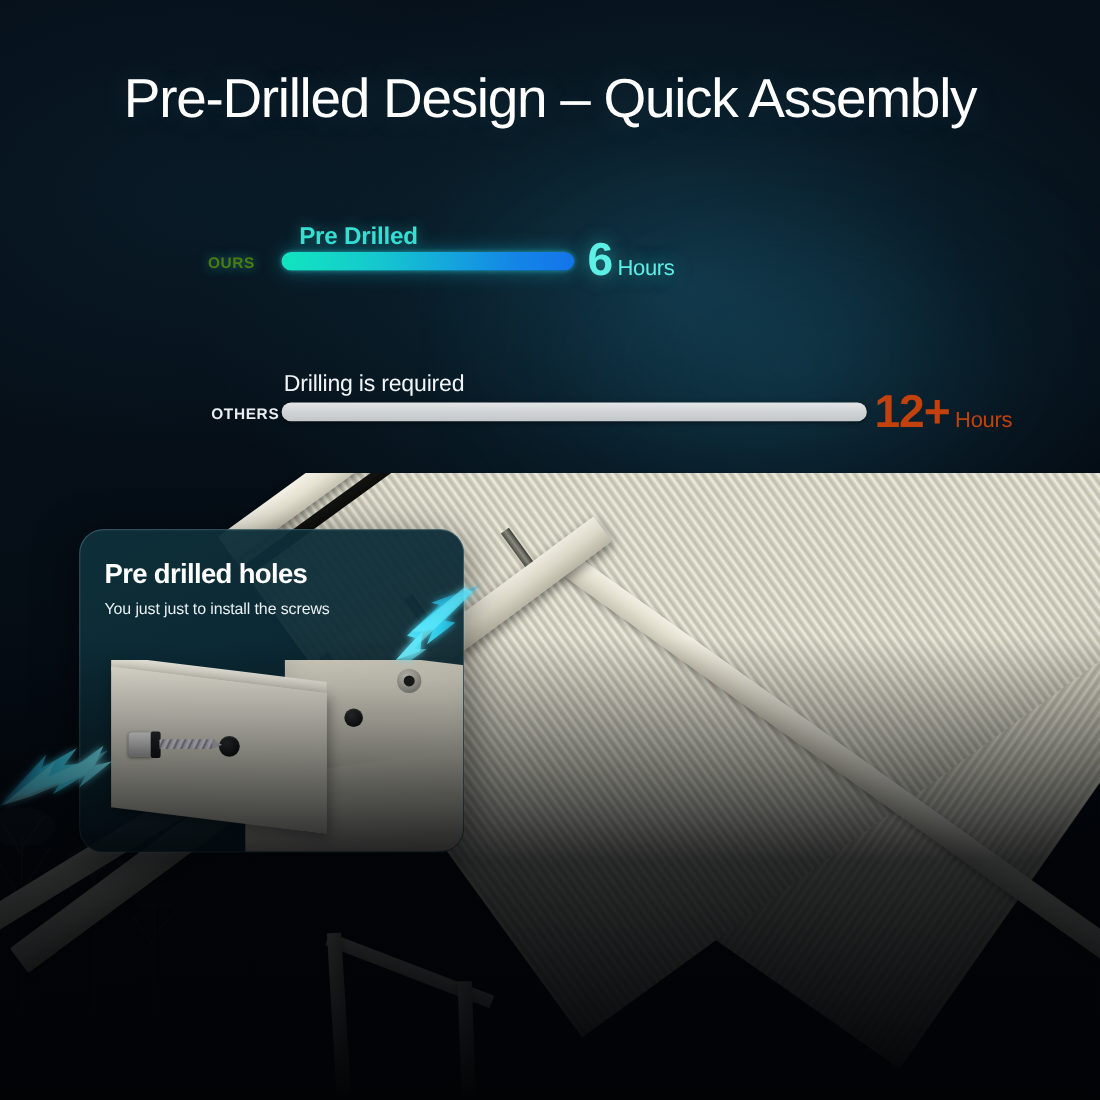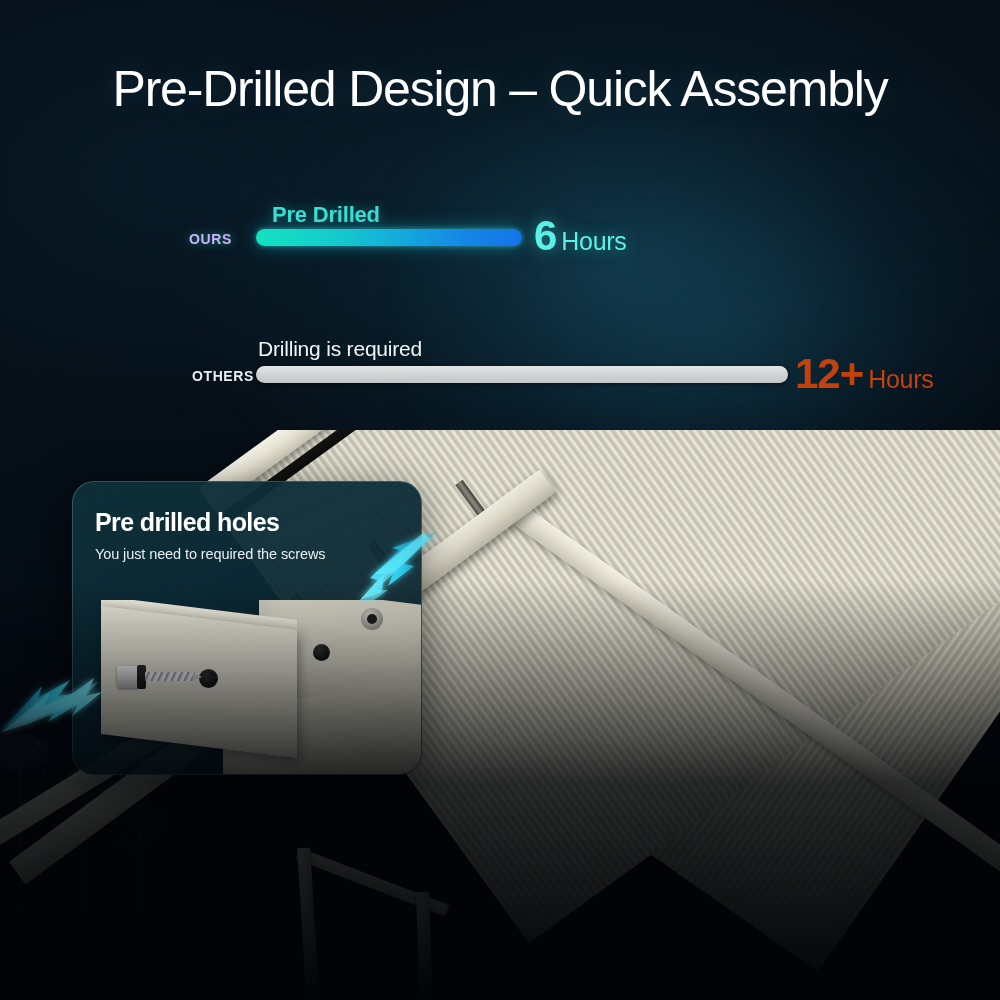--- a/index.html
+++ b/index.html
@@ -55,21 +55,21 @@
 
   
   .compare { position:absolute; left:0; top:0; width:1000px; height:420px; }
 
   .row-label {
     position:absolute;
     font-size:14px;
     font-weight:700;
     letter-spacing:0.6px;
   }
-  .label-ours   { left:189px; top:231px; color:#c4b5fd; text-shadow:0 0 10px rgba(60,230,215,0.5); }
+  .label-ours   { left:189px; top:231px; color:#4d7c0f; text-shadow:0 0 10px rgba(60,230,215,0.5); }
   .label-others { left:175px; top:368px; color:#e9edf0;margin-left:17px; }
 
   .bar-caption {
     position:absolute;
     font-size:22px;
     font-weight:700;
     letter-spacing:-0.2px;
   }
   .cap-ours   { left:272px; top:202px; color:#36e0d5; text-shadow:0 0 14px rgba(50,220,210,0.45); }
   .cap-others { left:258px; top:337px; color:#f2f5f7; font-weight:400; font-size:21px; }
@@ -89,21 +89,21 @@
     background:linear-gradient(180deg,#e3e5e6 0%, #cfd2d4 55%, #c4c7c9 100%);
     box-shadow:0 1px 5px rgba(0,0,0,0.55);
   }
 
   .hours {
     position:absolute;
     white-space:nowrap;
     font-weight:400;
   }
   .hours .num { font-size:42px; font-weight:700; letter-spacing:-1px; }
-  .hours .unit { font-size:25px; font-weight:400; margin-left:5px; letter-spacing:-0.3px; }
+  .hours .unit { font-size:20px; font-weight:400; margin-left:5px; letter-spacing:-0.3px; }
   .hours-ours   { left:534px; top:212px; color:#5df0e6; text-shadow:0 0 16px rgba(60,235,225,0.5); }
   .hours-others { left:795px; top:350px; color:#c2410c; }
 
   .faster {
     position:absolute; left:256px; top:255px;
     font-size:37px;
     font-weight:700;
     font-style:italic;
     letter-spacing:-0.8px;
     color:#3ef0e2;
@@ -379,21 +379,21 @@
         <div class="fascia-left-strip"></div>
       </div>
       <div class="beam-a"></div>
       <div class="post post-a"></div>
       <div class="post post-b"></div>
     </div>
   </div>
 
   <div class="callout">
     <div class="callout-title">Pre drilled holes</div>
-    <div class="callout-sub">You just need to required the screws</div>
+    <div class="callout-sub">You just just to install the screws</div>
 
     <div class="beam-photo">
       <div class="beam-back"></div>
       <div class="beam-floor"></div>
       <div class="beam-front-lip"></div>
       <div class="beam-front"></div>
 
       <div class="hole hole-1"></div>
       <div class="hole hole-2"></div>
       <div class="washer"></div>

